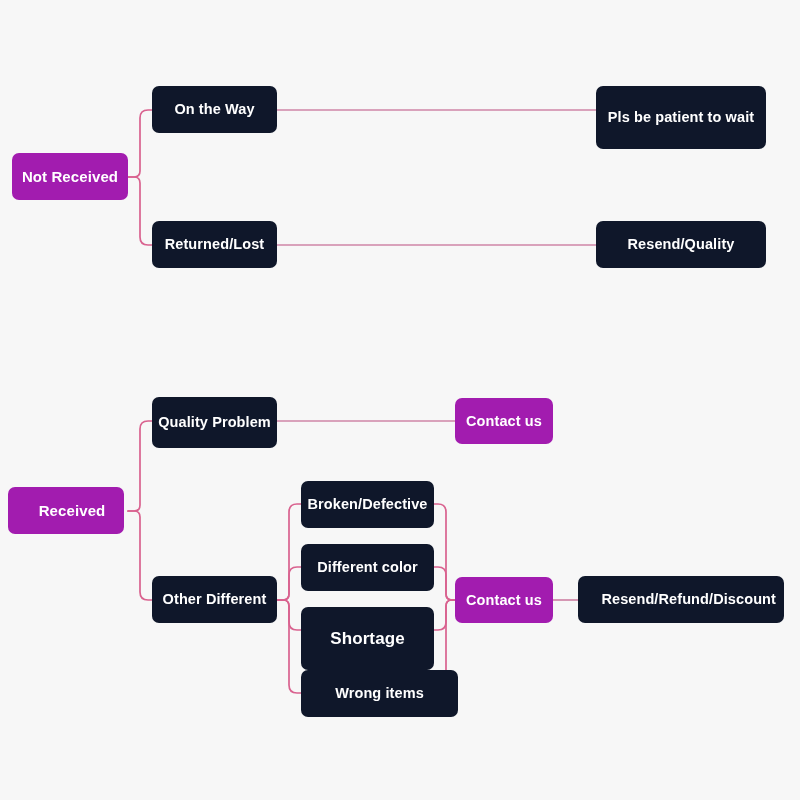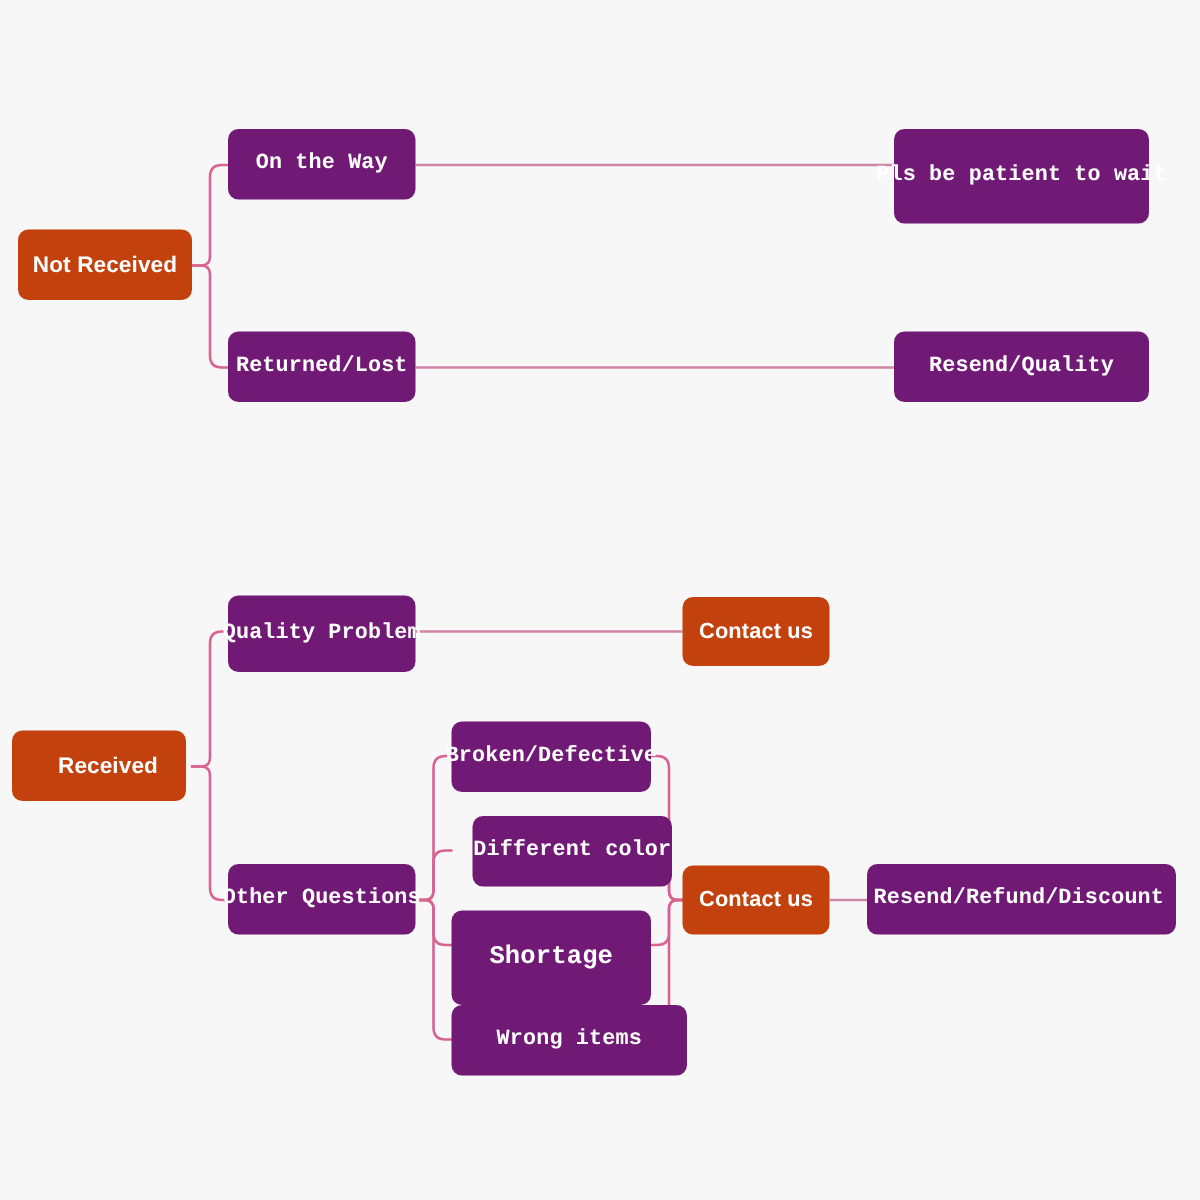--- a/index.html
+++ b/index.html
@@ -31,25 +31,24 @@
     align-items: center;
     justify-content: center;
     border-radius: 7px;
     color: #ffffff;
     text-align: center;
     letter-spacing: 0.1px;
     line-height: 1.15;
     user-select: none;
   }
   .node-green {
-    background: #701a75;
-    font-family: Liberation Mono, monospace;
+    background: #0f172a;
   }
   .node-gray {
-    background: #c2410c;
+    background: #a21caf;
   }
   .node-label {
     display: block;
     padding: 0 8px;
     white-space: nowrap;
   }
 </style>
 </head>
 <body>
 
@@ -109,28 +108,28 @@
 
   <div class="node node-green" style="left:152px; top:397px; width:125px; height:51px; font-size:14.5px; font-weight:600;">
     <span class="node-label">Quality Problem</span>
   </div>
 
   <div class="node node-gray" style="left:455px; top:398px; width:98px; height:46px; font-size:14.5px; font-weight:600;">
     <span class="node-label">Contact us</span>
   </div>
 
   <div class="node node-green" style="left:152px; top:576px; width:125px; height:47px; font-size:14.5px; font-weight:600;">
-    <span class="node-label">Other Questions</span>
+    <span class="node-label">Other Different</span>
   </div>
 
   <div class="node node-green" style="left:301px; top:481px; width:133px; height:47px; font-size:14.5px; font-weight:600;">
     <span class="node-label">Broken/Defective</span>
   </div>
 
-  <div class="node node-green" style="left:301px; top:544px; width:133px; height:47px; font-size:14.5px; font-weight:600;margin-left:14px;">
+  <div class="node node-green" style="left:301px; top:544px; width:133px; height:47px; font-size:14.5px; font-weight:600;">
     <span class="node-label">Different  color</span>
   </div>
 
   <div class="node node-green" style="left:301px; top:607px; width:133px; height:63px; font-size:17px; font-weight:600;">
     <span class="node-label">Shortage</span>
   </div>
 
   <div class="node node-green" style="left:301px; top:670px; width:157px; height:47px; font-size:14.5px; font-weight:600;">
     <span class="node-label">Wrong items</span>
   </div>

